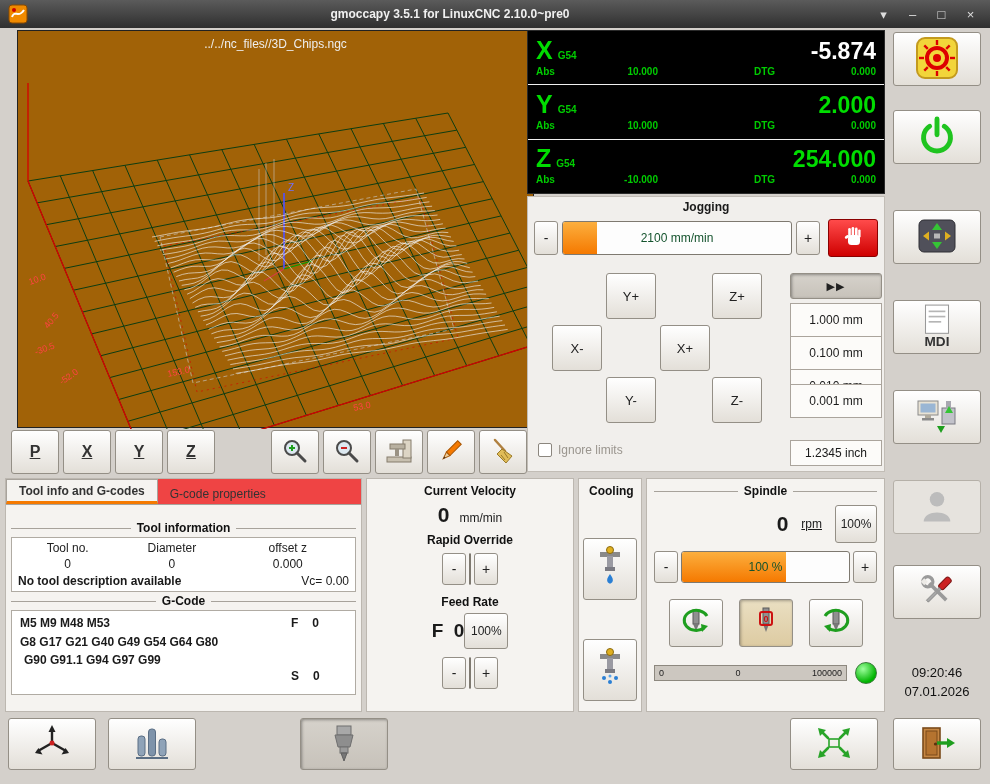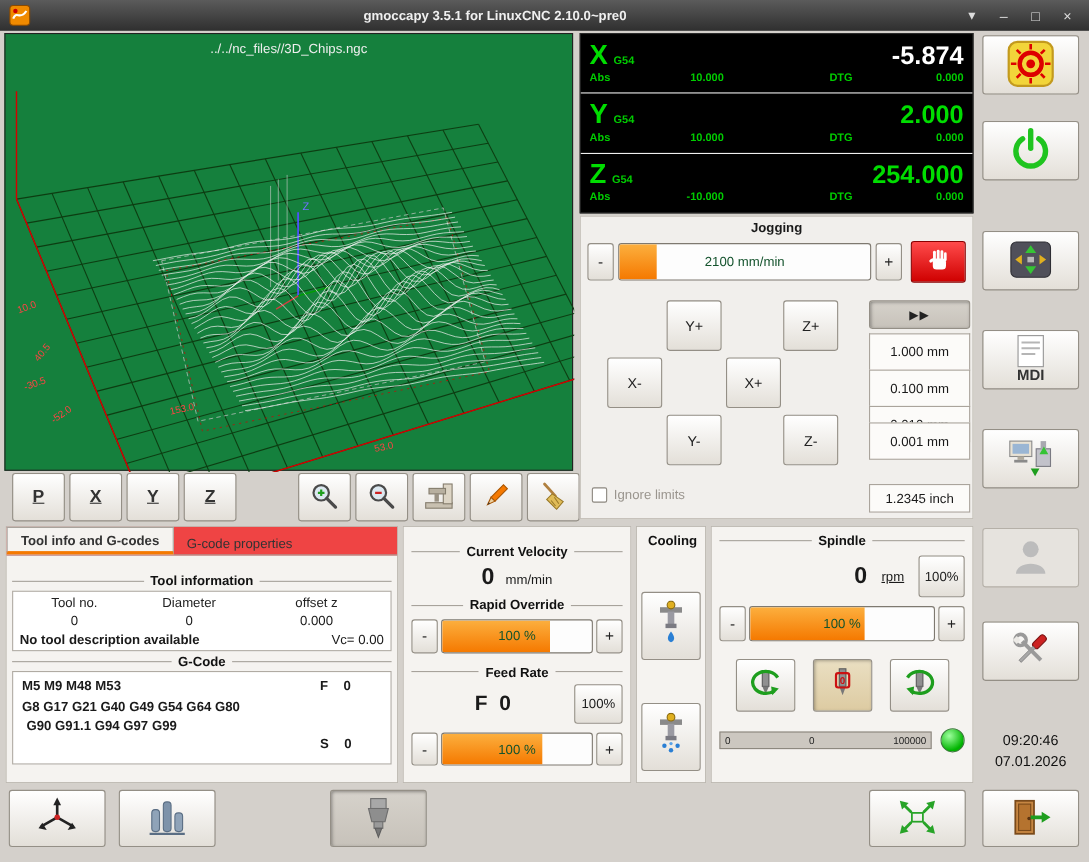--- a/index.html
+++ b/index.html
@@ -18,21 +18,21 @@
   .btn.tan{background:linear-gradient(#eadfc2,#ddcba2);box-shadow:inset 1px 1px 3px rgba(0,0,0,.3);}
   .btn.disabled{background:#e6e3de;border-color:#b5b0a8;}
   .slider{position:relative;background:#fdfdfd;border:1px solid #7e7970;border-radius:3px;overflow:hidden;}
   .slider .fill{position:absolute;left:0;top:0;bottom:0;background:linear-gradient(#fcaf3e,#f57900);}
   .slider .slabel{position:absolute;inset:0;display:flex;align-items:center;justify-content:center;font-size:12px;color:#14532d;}
   .frame-label{display:flex;align-items:center;gap:6px;font-weight:bold;font-size:12px;color:#111;}
   .frame-label::before,.frame-label::after{content:"";flex:1;border-top:1px solid #a7a29b;}
   .letterbtn{font-size:16px;font-weight:bold;text-decoration:underline;color:#333;}
 
   
-  .preview{position:absolute;left:4px;top:30px;width:517px;height:398px;background:#15803d;border:1px solid #222;}
+  .preview{position:absolute;left:17px;top:30px;width:517px;height:398px;background:#a16207;border:1px solid #222;}
   .preview .filepath{position:absolute;top:6px;left:0;right:0;text-align:center;color:#eee;font-size:12px;z-index:2;}
   .preview svg{position:absolute;inset:0;}
   .tick{fill:#ff4343;font-size:9px;}
   .preview-toolbar{position:absolute;left:5px;top:430px;width:517px;height:46px;display:flex;}
   .ptb{position:absolute;top:0;width:48px;height:44px;}
 
   
   .dro{position:absolute;left:527px;top:30px;width:358px;height:164px;background:#000;border:1px solid #2a2a2a;display:flex;flex-direction:column;}
   .dro-axis{flex:1;padding:2px 8px 3px 8px;display:flex;flex-direction:column;justify-content:center;}
   .dro-axis + .dro-axis{border-top:1px solid #efefef;}
@@ -70,21 +70,21 @@
   .trow.head{color:#222;}
   .descrow{display:flex;font-size:12px;padding:2px 0 1px 0;gap:21px;}
   .descrow .d{font-weight:bold;}
   .descrow .sp{flex:1;}
   .gcodebox{border:1px solid #b0aba3;background:#fff;padding:3px 8px;display:flex;flex:1;}
   .gcl{flex:1;font-weight:bold;font-size:12px;line-height:1.55;}
   .gcr{width:56px;display:flex;flex-direction:column;justify-content:space-between;padding:2px 0 8px 0;font-weight:bold;}
   .gcr div{display:flex;gap:14px;}
 
   .velpanel{position:absolute;left:366px;top:478px;width:208px;height:234px;background:#f5f3f0;border:1px solid #bcb7b0;
-    padding:15px 7px;display:flex;flex-direction:column;}
+    padding:5px 7px;display:flex;flex-direction:column;align-items:center;}
   .bigval{display:flex;align-items:baseline;justify-content:center;gap:10px;font-weight:bold;}
   .bigval .v{font-size:21px;}
   .bigval .u{font-size:12px;font-weight:normal;}
   .srow{display:flex;gap:3px;align-items:stretch;height:32px;}
   .srow .btn{width:24px;font-size:14px;}
   .srow .slider{flex:1;}
 
   .coolpanel{position:absolute;left:578px;top:478px;width:64px;height:234px;background:#f5f3f0;border:1px solid #bcb7b0;
     padding:5px 4px 10px 4px;display:flex;flex-direction:column;align-items:center;justify-content:space-between;}
   .coolbtn{width:54px;height:62px;}

